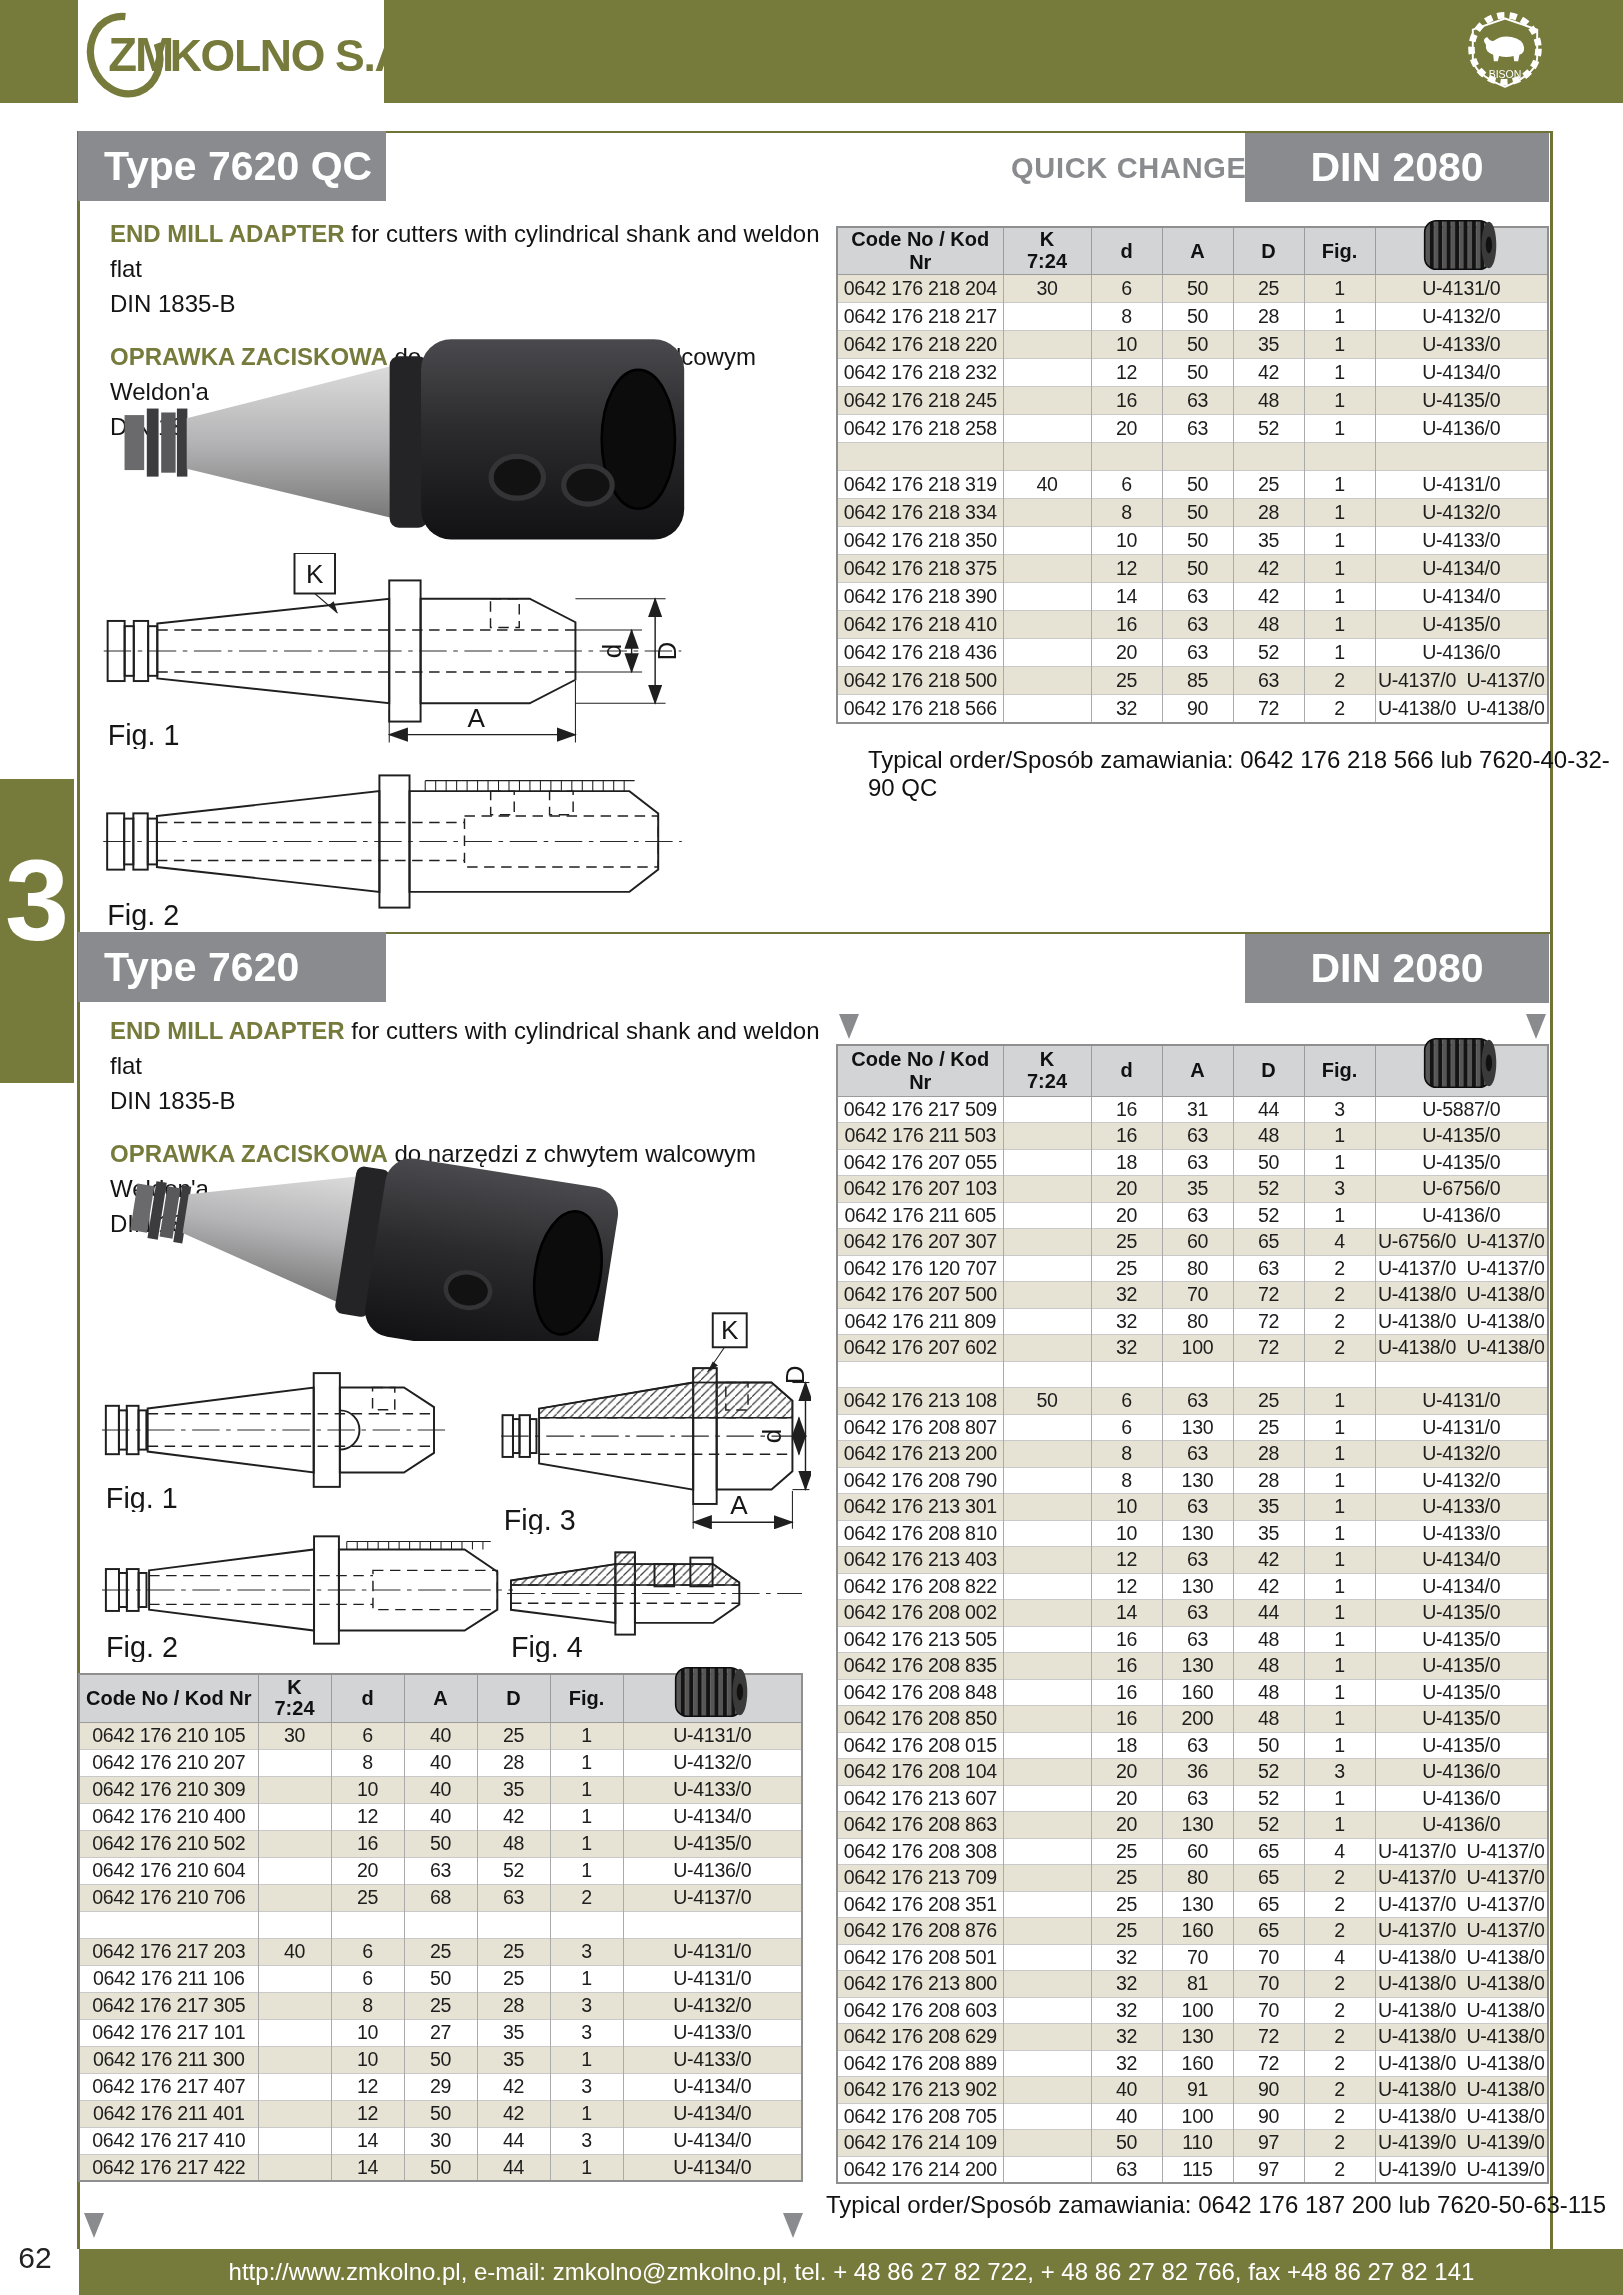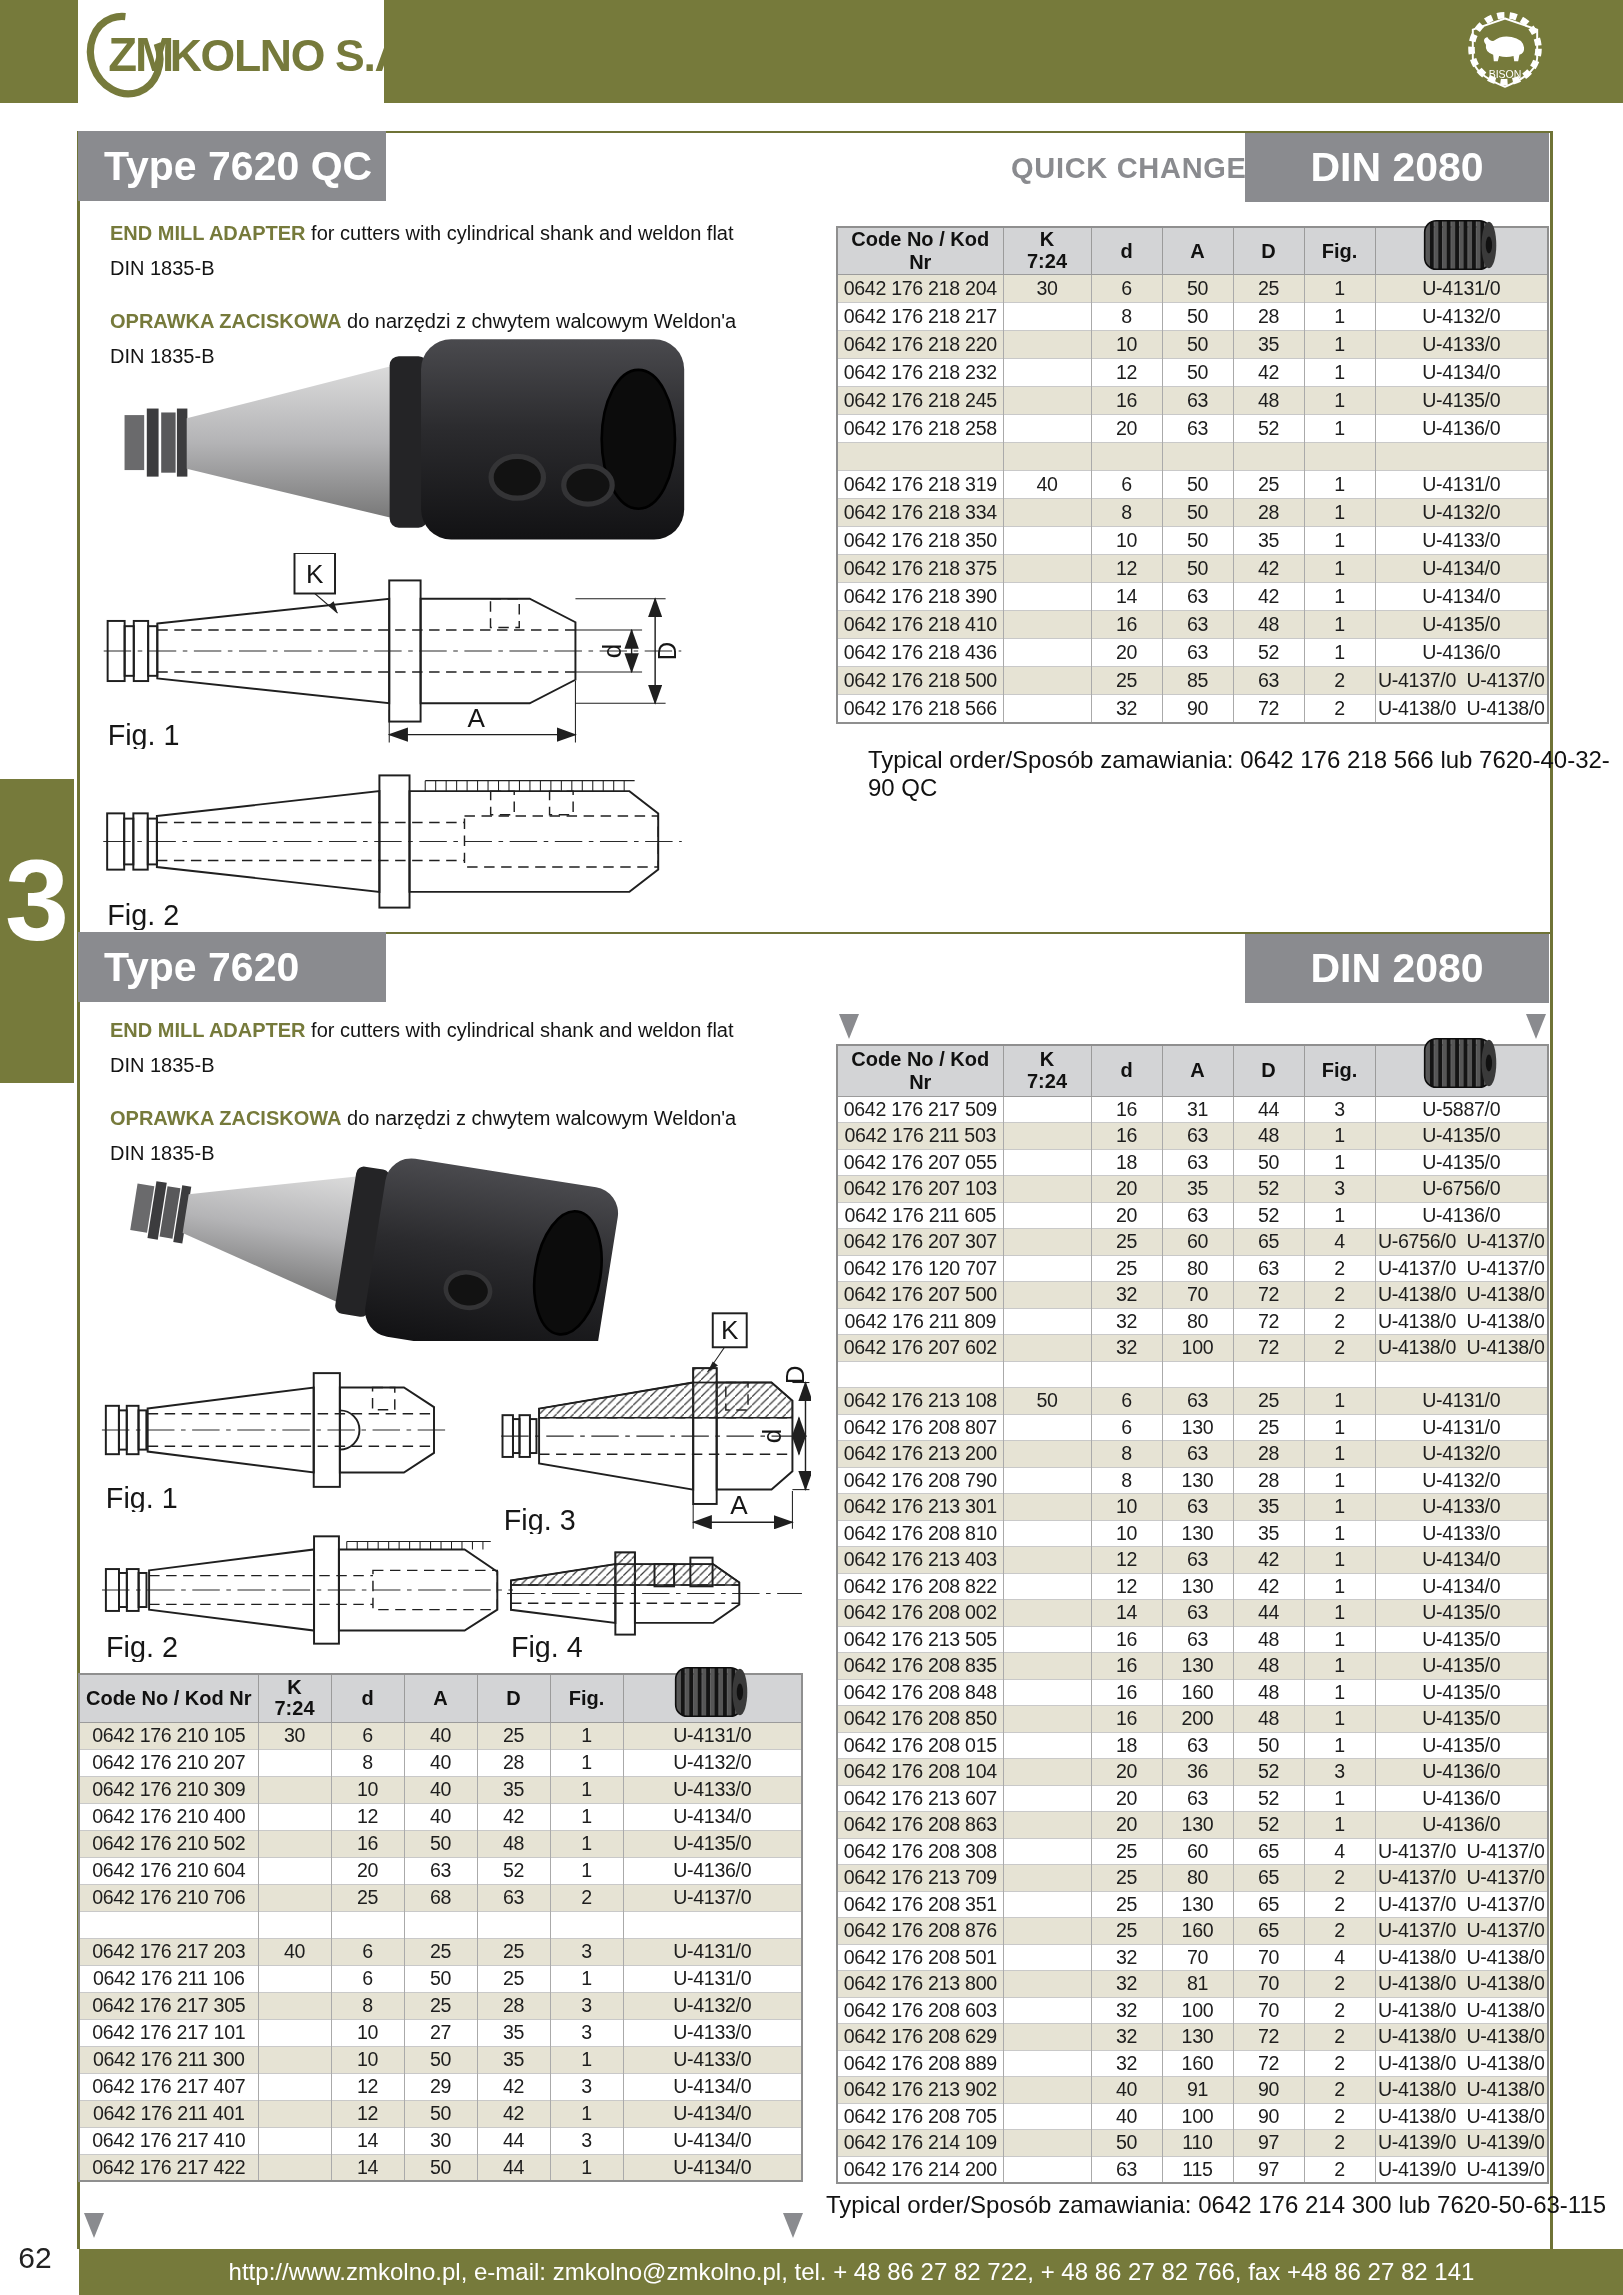--- a/index.html
+++ b/index.html
@@ -16,21 +16,21 @@
   .vline{width:2.6px;background:#6f7336;}
   .hairline{height:2px;background:#6f7336;}
 
   
   .gray-bar{background:#8a8b8f;color:#fff;font-weight:bold;font-size:41px;}
   .type-bar{left:78px;width:308px;height:70px;line-height:70px;padding-left:26px;box-sizing:border-box;}
   .din-bar{left:1245px;width:304px;height:69px;line-height:69px;text-align:center;}
   .quick-change{color:#8a8b8f;font-weight:bold;font-size:29px;letter-spacing:0.7px;}
 
   
-  .desc{width:726px;font-size:20px;line-height:35px;color:#141414;}
+  .desc{width:726px;font-size:24px;line-height:35px;color:#141414;}
   .desc b{color:#767a3b;}
   .desc p{margin:0 0 18.3px 0;}
 
   
   .chapter-tab{left:0;top:779px;width:74px;height:304px;background:#767a3b;color:#fff;
     font-weight:bold;font-size:115px;text-align:center;line-height:242px;}
 
   
   table.ctable{position:absolute;border-collapse:collapse;table-layout:fixed;background:#fff;
     border:2px solid #8f8f8f;padding-left:8px;}
@@ -1109,21 +1109,21 @@
           <td></td>
           <td>63</td>
           <td>115</td>
           <td>97</td>
           <td>2</td>
           <td>U-4139/0  U-4139/0</td>
         </tr>
       </tbody>
   </table>
 
-  <div class="abs typical" style="left:826px;top:2191px">Typical order/Sposób zamawiania: 0642 176 214 300 lub 7620-50-63-115</div>
+  <div class="abs typical" style="left:826px;top:2191px">Typical order/Sposób zamawiania: 0642 176 187 200 lub 7620-50-63-115</div>
 
   <div class="abs tri" style="left:84px;top:2213px"></div>
   <div class="abs tri" style="left:783px;top:2213px"></div>
 
   <div class="abs page-num">62</div>
   <div class="abs footer-bar">
     <span>http://www.zmkolno.pl, e-mail: zmkolno@zmkolno.pl, tel. + 48 86 27 82 722, + 48 86 27 82 766, fax +48 86 27 82 141</span>
   </div>
 
 </div>

